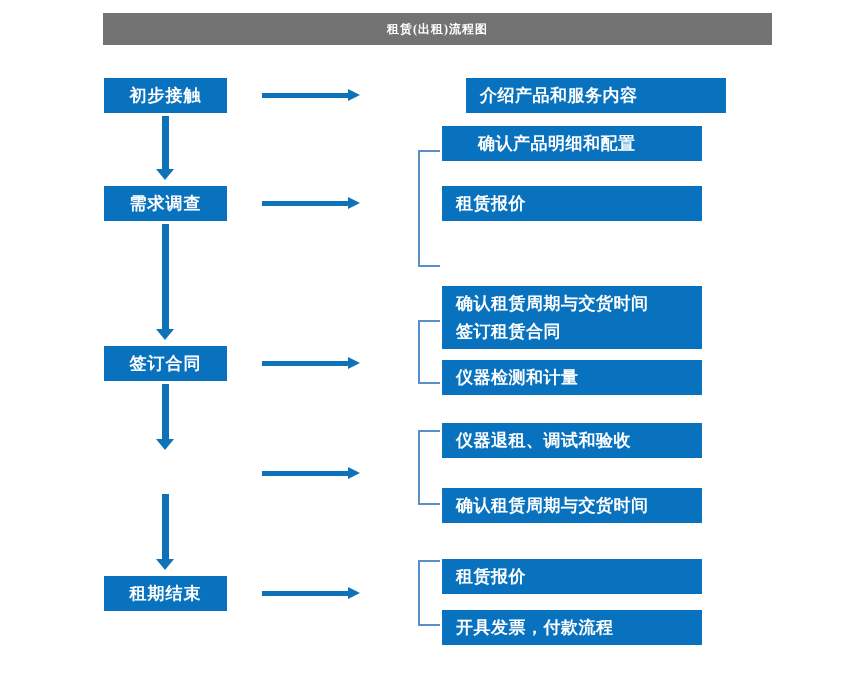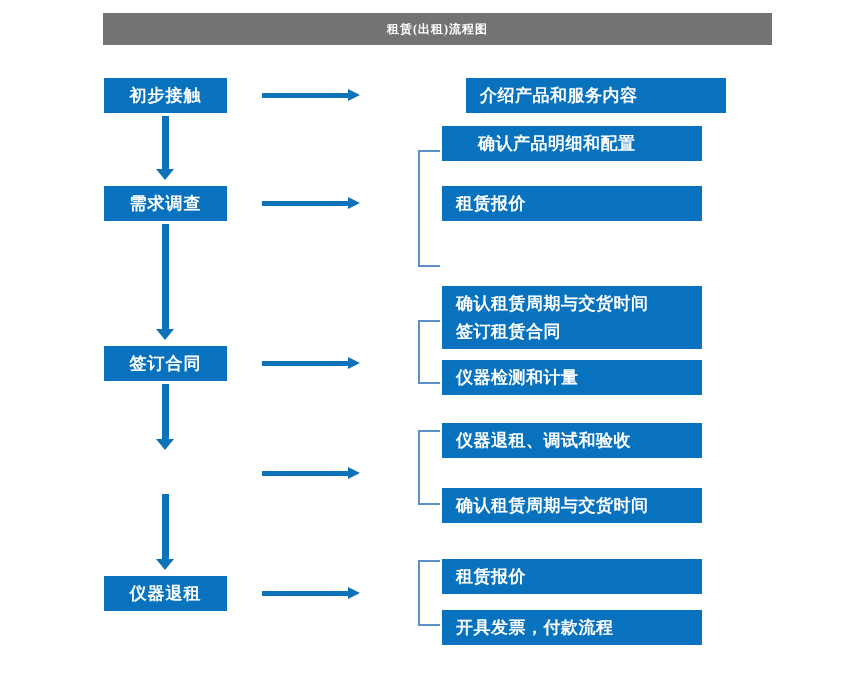--- a/index.html
+++ b/index.html
@@ -134,21 +134,21 @@
 
   <div class="title-bar">租赁(出租)流程图</div>
 
   <div class="box left" style="top:78px;">初步接触</div>
 
   <div class="box left" style="top:186px;">需求调查</div>
 
   <div class="box left" style="top:346px;">签订合同</div>
 
 
-  <div class="box left" style="top:576px;">仪器退租</div>
+  <div class="box left" style="top:576px;">租期结束</div>
 
   <div class="v-arrow" style="left:156px; top:116px; height:64px;">
     <div class="shaft" style="height:53px;"></div>
     <div class="head"></div>
   </div>
 
   <div class="v-arrow" style="left:156px; top:224px; height:116px;">
     <div class="shaft" style="height:105px;"></div>
     <div class="head"></div>
   </div>

